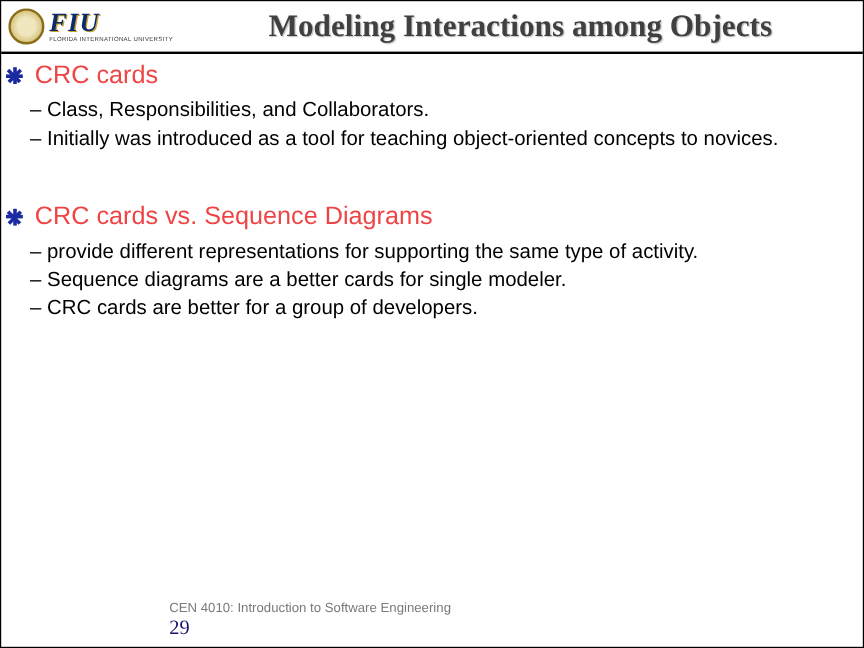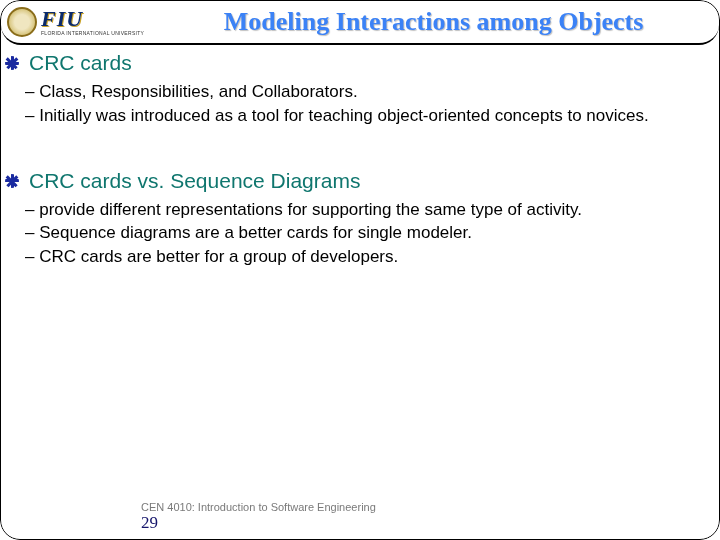--- a/index.html
+++ b/index.html
@@ -1,15 +1,15 @@
 <!DOCTYPE html>
 <html><head>
 <meta charset="utf-8">
 <style>
-  * { margin: 0; padding: 0; box-sizing: border-box; border-radius: 20px; }
+  * { margin: 0; padding: 0; box-sizing: border-box; }
   html, body { width: 720px; height: 540px; font-family: Arial, sans-serif; background: #fff; }
   .slide {
     width: 720px; height: 540px;
     border: 1px solid #000;
     position: relative;
     display: flex; flex-direction: column;
   }
   .header {
     display: flex; align-items: center;
     border-bottom: 2px solid #000;
@@ -36,21 +36,21 @@
     text-shadow: 1px 1px 0 #c9a227;
   }
   .logo-fiu-bottom {
     font-size: 5px; letter-spacing: 0.3px; color: #333;
     text-transform: uppercase;
   }
   .title {
     flex: 1; text-align: center;
     font-family: "Times New Roman", serif;
     font-size: 26px; font-weight: bold;
-    color: #3b82f6;
+    color: #404040;
     text-shadow: 1px 1px 1px rgba(0,0,0,0.25);
   }
   .body {
     flex: 1; display: flex;
   }
   .sidebar {
     width: 116px; padding: 8px 6px 0 6px;
   }
   .sidebar-heading {
     font-size: 12px; font-weight: bold; text-decoration: underline;
@@ -67,21 +67,21 @@
   .nav-item.active {
     border: 2px solid #c00000;
   }
   .content {
     flex: 1; padding: 6px 16px 0 4px;
     font-family: Arial, sans-serif;
   }
   .b1 { margin-bottom: 14px; }
   .b1-head {
     display: flex; align-items: flex-start; gap: 10px;
-    font-size: 21px; color: #0f766e;
+    font-size: 21px; color: #ef4444;
     margin-bottom: 6px;
   }
   .b1-icon {
     width: 14px; height: 14px; flex-shrink: 0;
     margin-top: 5px;
     background:
       linear-gradient(#1a2aa0,#1a2aa0) center/100% 3px no-repeat,
       linear-gradient(#1a2aa0,#1a2aa0) center/3px 100% no-repeat;
     transform: rotate(0deg);
     position: relative;

